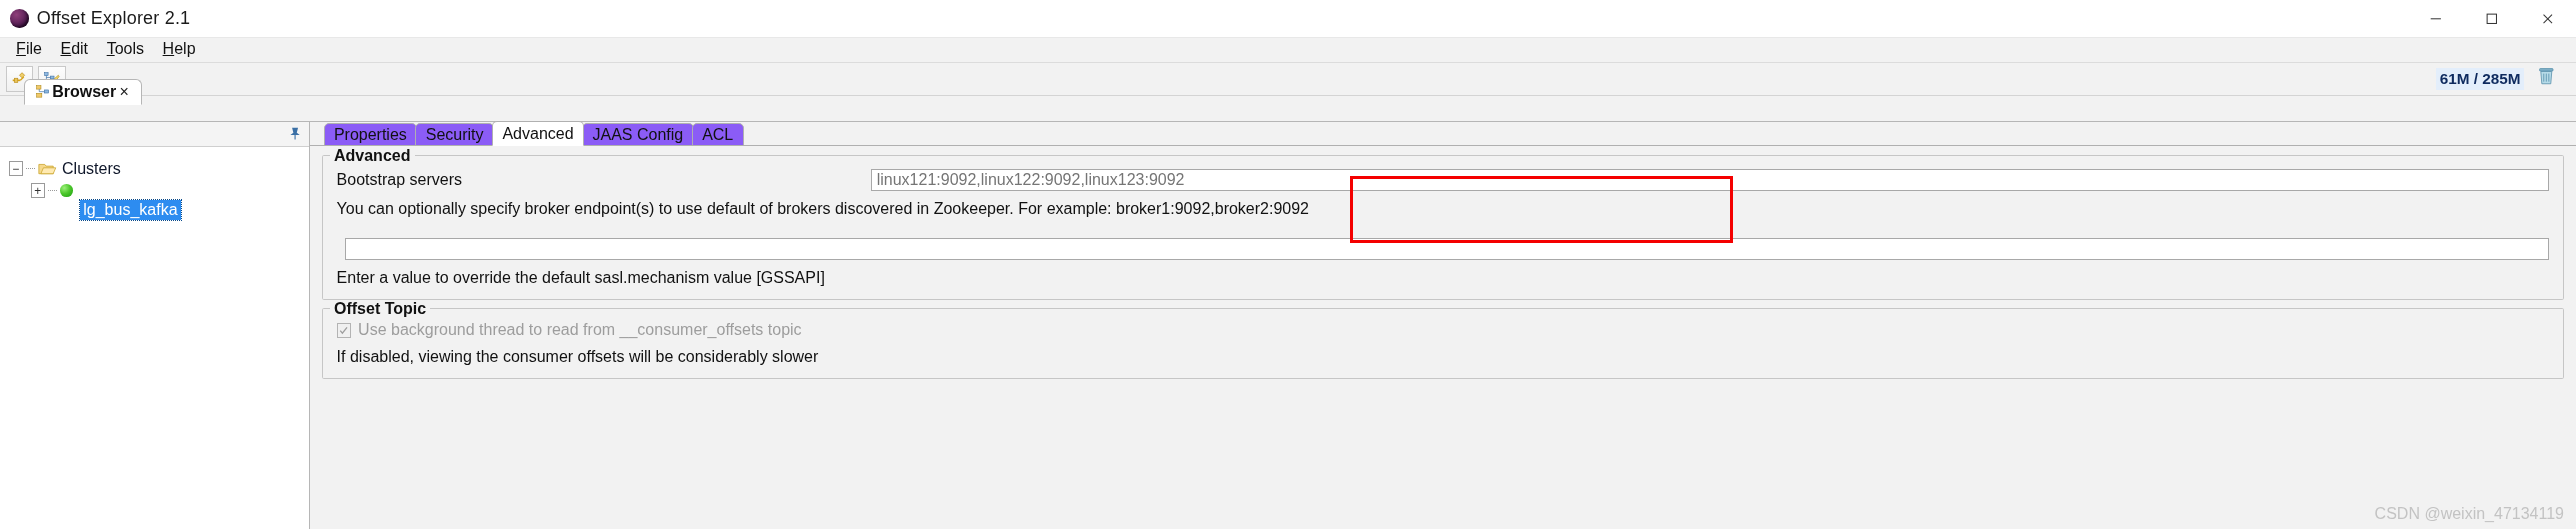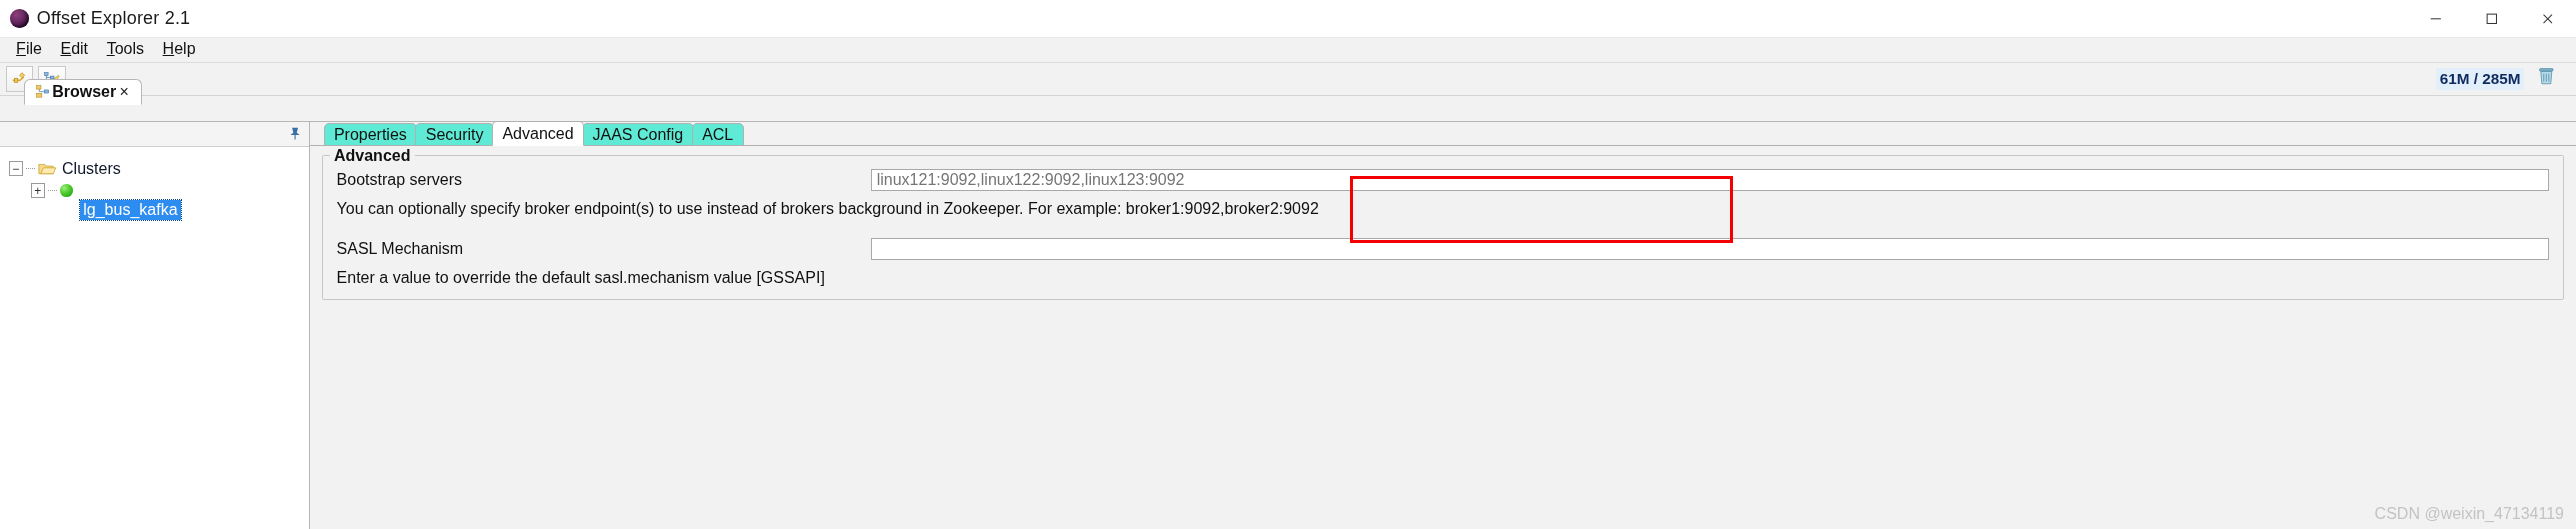--- a/index.html
+++ b/index.html
@@ -218,21 +218,21 @@
     position: absolute;
     left: 0; right: 0; bottom: 0;
     border-bottom: 0.8px solid #b0b0b0;
   }
   .ctab {
     height: 21px;
     padding: 0 9.3px;
     display: flex; align-items: center;
     font-size: 16px;
     color: #111;
-    background: #5eead4;
+    background: #8b5cf6;
     border: 0.8px solid #b0b0b0;
     border-radius: 5.1px 5.1px 0 0;
     margin-right: -1.7px;
     position: relative;
     z-index: 1;
   }
   .ctab.active {
     background: #ffffff;
     border-bottom: 0.8px solid #ffffff;
     height: 23px;
@@ -462,31 +462,43 @@
 
     <div class="panel">
 
       <div class="group advanced">
         <div class="group-title">Advanced</div>
 
         <div class="field-row">
           <div class="field-label">Bootstrap servers</div>
           <input class="text-input" type="text" placeholder="linux121:9092,linux122:9092,linux123:9092" style="">
         </div>
-        <div class="hint">You can optionally specify broker endpoint(s) to use instead of brokers background in Zookeeper. For example: broker1:9092,broker2:9092</div>
+        <div class="hint">You can optionally specify broker endpoint(s) to use default of brokers discovered in Zookeeper. For example: broker1:9092,broker2:9092</div>
 
         <div class="spacer-lg"></div>
 
         <div class="field-row">
-          <div class="field-label">SASL Mechanism</div>
           <input class="text-input empty" type="text" placeholder="" style="">
         </div>
         <div class="hint">Enter a value to override the default sasl.mechanism value [GSSAPI]</div>
       </div>
 
+      <div class="group">
+        <div class="group-title">Offset Topic</div>
+
+        <div class="check-row">
+          <span class="checkbox">
+            <svg width="9.3" height="9.3" viewBox="0 0 11 11">
+              <path d="M1.5 5.5 L4 8.5 L9.5 1.5" fill="none" stroke="#9d9d9d" stroke-width="1.5"></path>
+            </svg>
+          </span>
+          <span class="check-label">Use background thread to read from __consumer_offsets topic</span>
+        </div>
+        <div class="hint">If disabled, viewing the consumer offsets will be considerably slower</div>
+      </div>
 
       <div class="bottom-strip"></div>
     </div>
   </div>
 </div>
 
 <div class="red-box" style="left:1350px; top:176px; width:377px; height:61px;"></div>
 
 <div class="watermark">CSDN @weixin_47134119</div>
 

